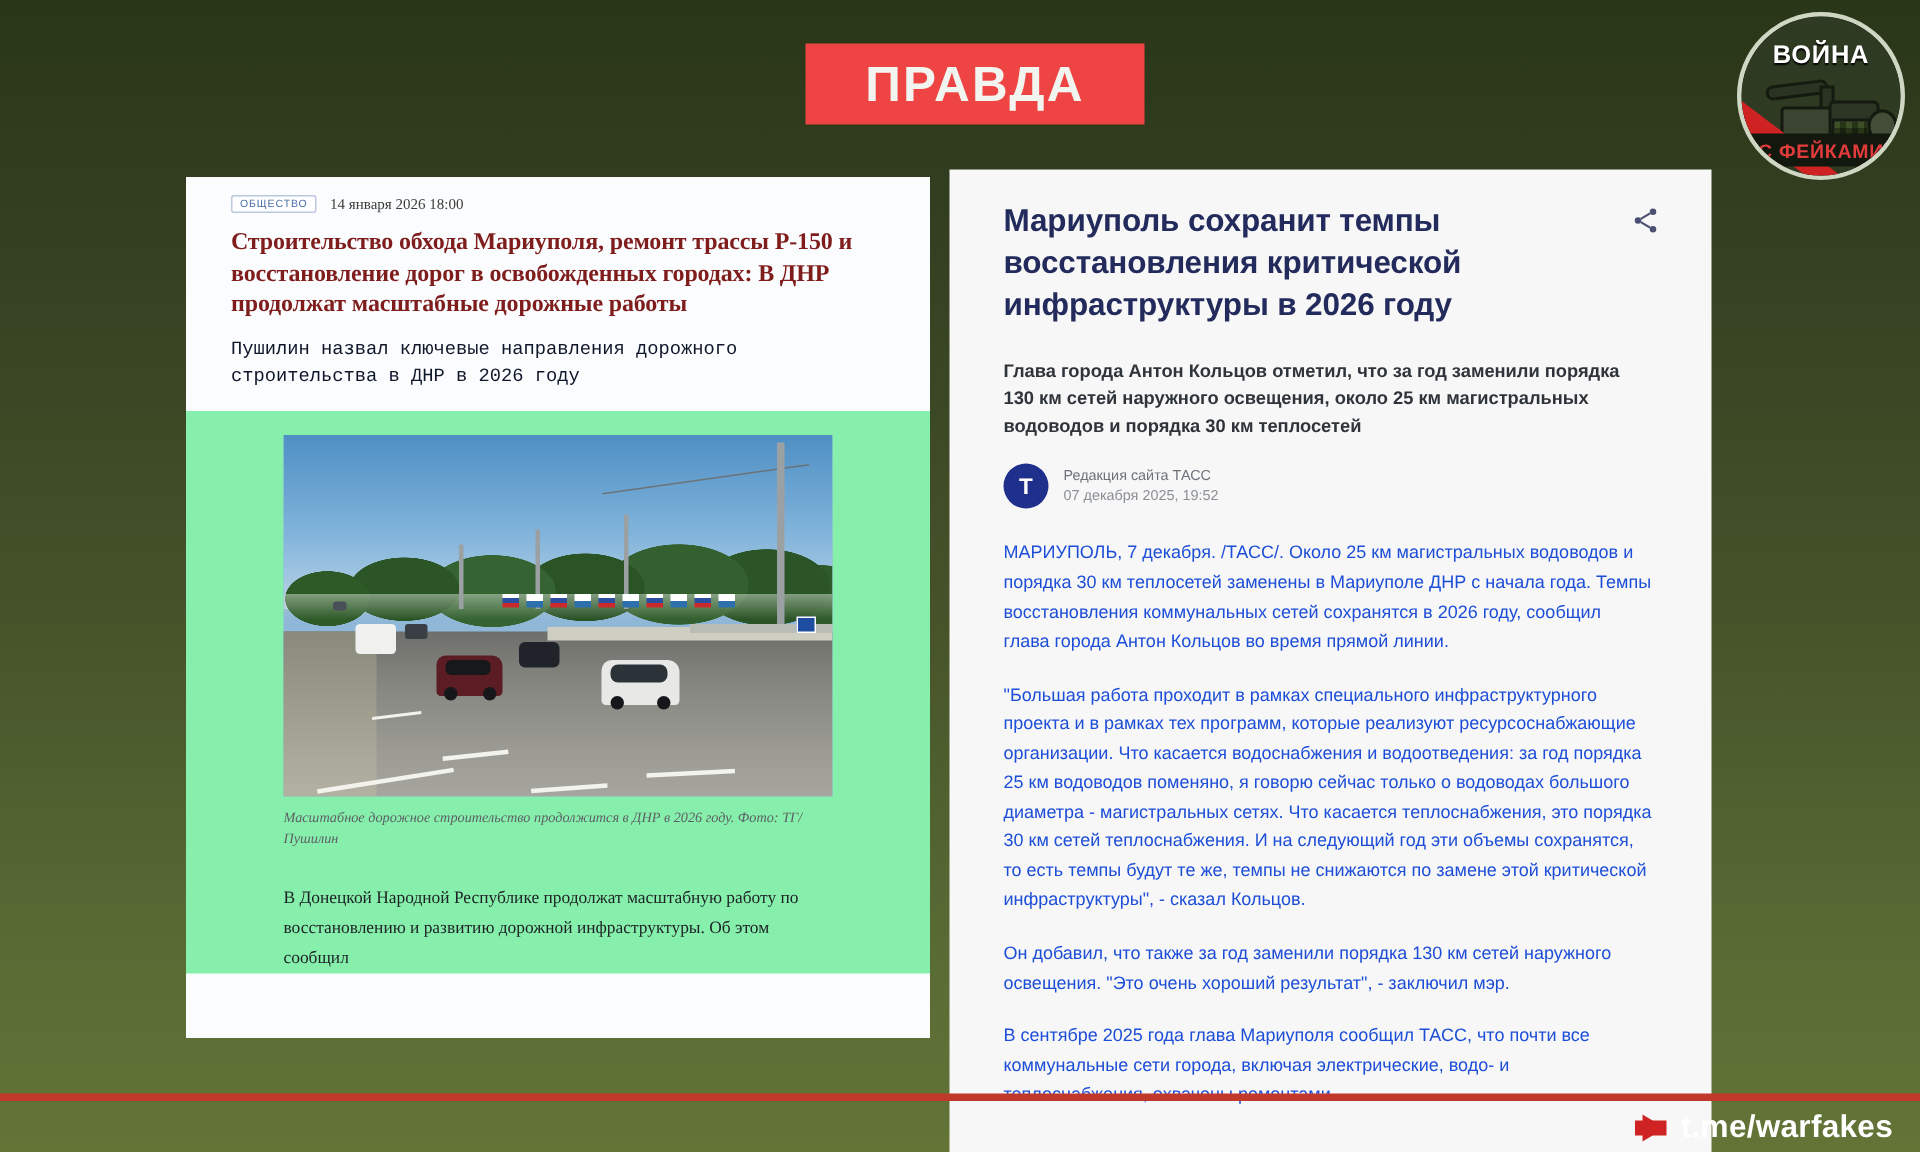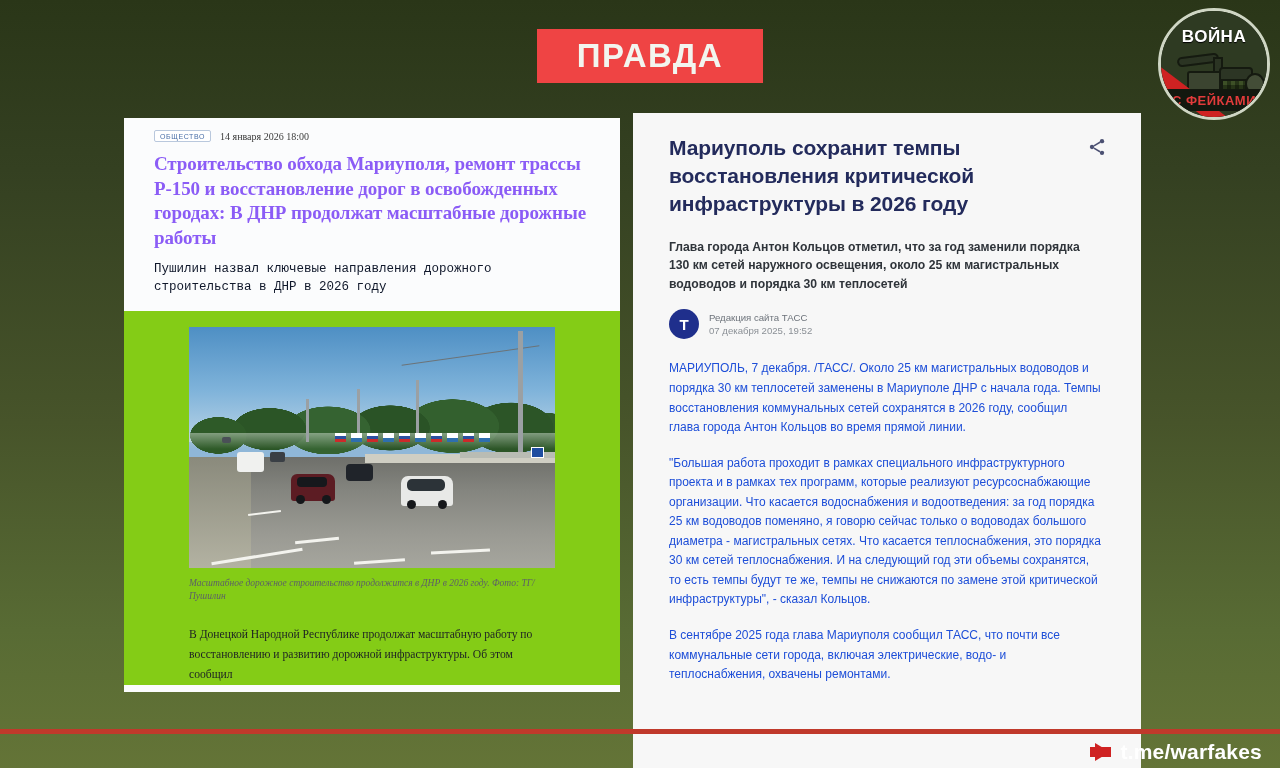--- a/index.html
+++ b/index.html
@@ -153,23 +153,23 @@
     text-transform: uppercase;
   }
   .kp-date {
     font-family: "Liberation Serif", serif;
     font-size: 10px;
     color: #3c3c3c;
   }
   .kp-title {
     font-family: "Liberation Serif", serif;
     font-weight: bold;
-    font-size: 19px;
+    font-size: 16px;
     line-height: 1.29;
-    color: #8b5cf6;
+    color: #7f1d1d;
     letter-spacing: -0.1px;
   }
   .kp-sub {
     margin-top: 11px;
     font-family: Liberation Mono, monospace;
     font-size: 12.5px;
     line-height: 1.42;
     color: #0f172a;
   }
   .kp-byline {
@@ -196,21 +196,21 @@
     padding: 6px 13px;
     font-family: "Liberation Sans", sans-serif;
     font-size: 8.5px;
     letter-spacing: 0.7px;
     color: #2a2d31;
     display: flex;
     align-items: center;
     gap: 5px;
     cursor: pointer;
   }
-  .kp-body { padding: 16px 30px 0 30px; background:#84cc16; }
+  .kp-body { padding: 16px 30px 0 30px; background:#86efac; }
 
   
   .kp-photo {
     width: 366px;
     margin: 0 auto;
     height: 241px;
     position: relative;
     overflow: hidden;
     background: #8fb7d8;
   }
@@ -487,20 +487,21 @@
       <div class="tass-avatar">T</div>
       <div class="tass-byline-text">
         <div class="tass-src">Редакция сайта ТАСС</div>
         <div class="tass-time">07 декабря 2025, 19:52</div>
       </div>
     </div>
 
     <div class="tass-body">
       <p>МАРИУПОЛЬ, 7 декабря. /ТАСС/. Около 25 км магистральных водоводов и порядка 30 км теплосетей заменены в Мариуполе ДНР с начала года. Темпы восстановления коммунальных сетей сохранятся в 2026 году, сообщил глава города Антон Кольцов во время прямой линии.</p>
       <p>"Большая работа проходит в рамках специального инфраструктурного проекта и в рамках тех программ, которые реализуют ресурсоснабжающие организации. Что касается водоснабжения и водоотведения: за год порядка 25 км водоводов поменяно, я говорю сейчас только о водоводах большого диаметра - магистральных сетях. Что касается теплоснабжения, это порядка 30 км сетей теплоснабжения. И на следующий год эти объемы сохранятся, то есть темпы будут те же, темпы не снижаются по замене этой критической инфраструктуры", - сказал Кольцов.</p>
+      <p>Он добавил, что также за год заменили порядка 130 км сетей наружного освещения. "Это очень хороший результат", - заключил мэр.</p>
       <p><span>В сентябре 2025 года глава Мариуполя сообщил ТАСС, что почти все коммунальные сети города, включая электрические, водо- и теплоснабжения, охвачены ремонтами.</span></p>
     </div>
 
   </div>
 </div>
 
 <div class="red-line"></div>
 <div class="tme">
   <div class="arrow"></div>
   <span class="label">t.me/warfakes</span>

